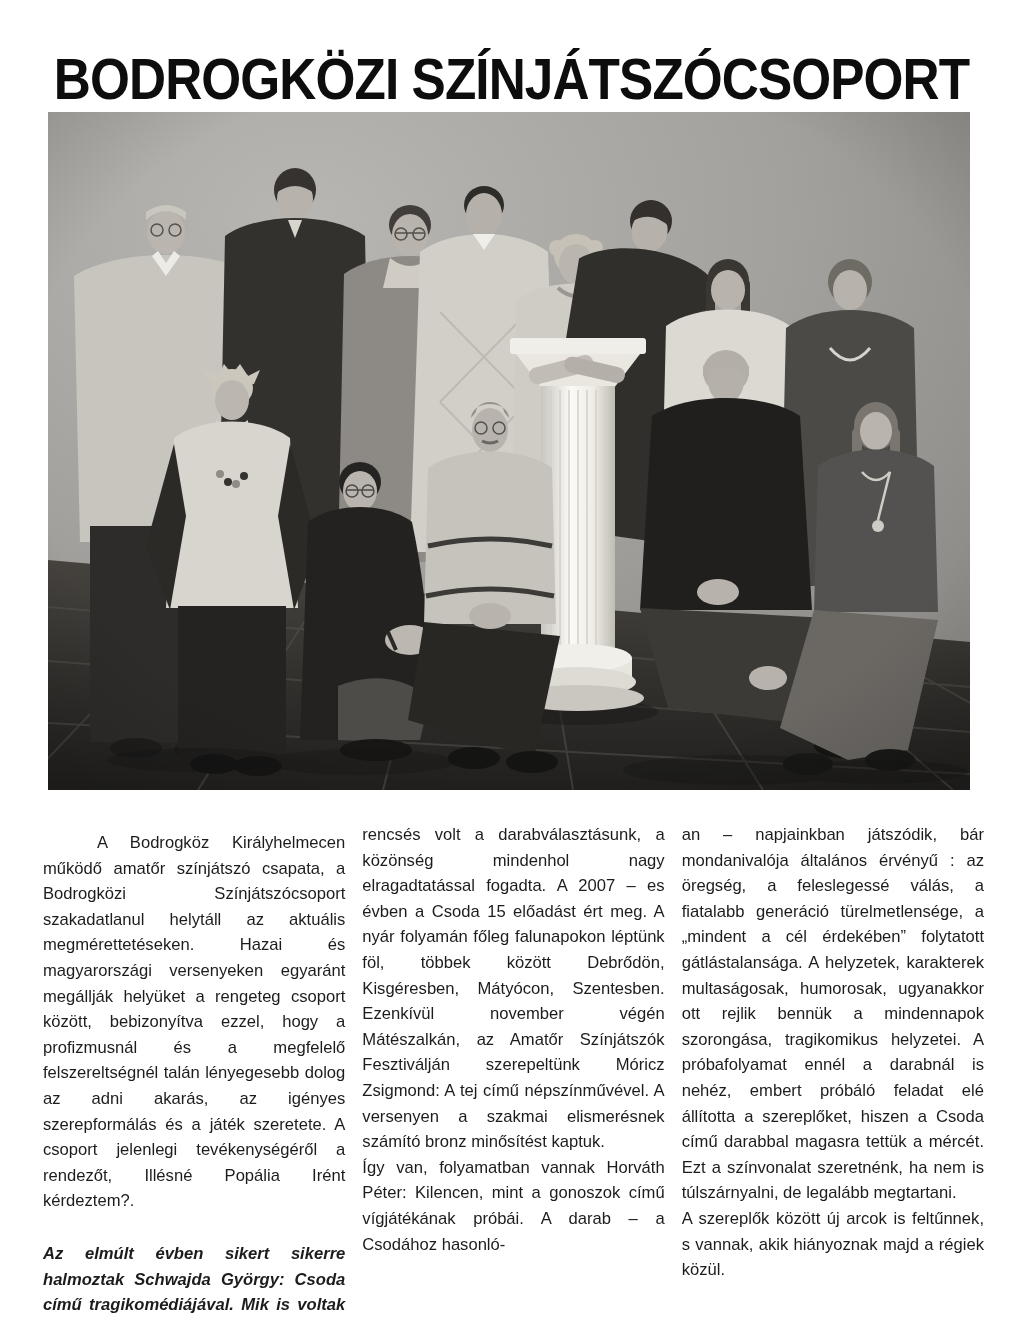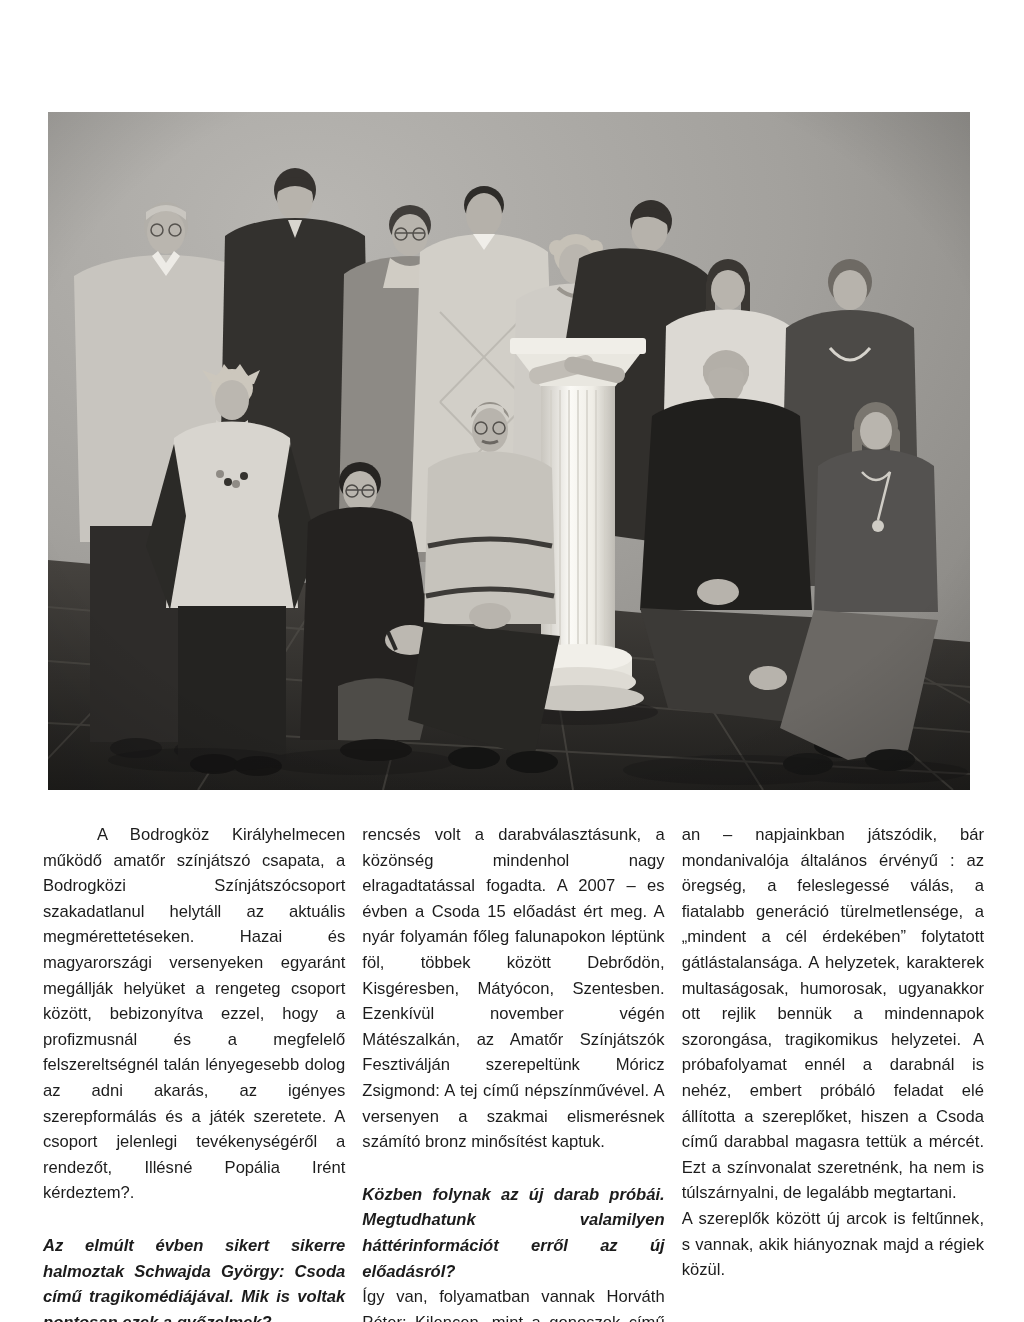--- a/index.html
+++ b/index.html
@@ -47,33 +47,34 @@
     width: 941px;
     display: grid;
     grid-template-columns: repeat(3, 1fr);
     column-gap: 17px;
     font-size: 16.6px;
     line-height: 25.6px;
     text-align: justify;
     color: #1c1c1c;
   }
   .columns p { margin: 0; }
-  .columns p.lead { text-indent: 54px; }
+  .columns p.lead { text-indent: 54px; margin-top: 8px; }
   .columns p.question {
     font-weight: 700;
     font-style: italic;
     margin-top: 27px;
   }
   .columns p.question.gap-lg { margin-top: 48px; }
 </style>
 </head>
 <body>
 
 <div class="page">
 
+  <h1 class="title"><span class="squeeze">BODROGKÖZI SZÍNJÁTSZÓCSOPORT</span></h1>
 
   <div class="photo-frame">
     <svg width="922" height="678" viewBox="0 0 922 678" role="img">
       <defs>
         <radialGradient id="wallGrad" cx="28%" cy="16%" r="95%">
           <stop offset="0%" stop-color="#b8b6b2"></stop>
           <stop offset="55%" stop-color="#a3a19d"></stop>
           <stop offset="100%" stop-color="#8b8985"></stop>
         </radialGradient>
         <linearGradient id="floorGrad" x1="0" y1="0" x2="0" y2="1">
@@ -292,21 +293,20 @@
   </div>
 
   <div class="columns">
     <div class="col">
       <p class="lead">A Bodrogköz Királyhelmecen működő amatőr színjátszó csapata, a Bodrogközi Színjátszócsoport szakadatlanul helytáll az aktuális megmérettetéseken. Hazai és magyarországi versenyeken egyaránt megállják helyüket a rengeteg csoport között, bebizonyítva ezzel, hogy a profizmusnál és a megfelelő felszereltségnél talán lényegesebb dolog az adni akarás, az igényes szerepformálás és a játék szeretete. A csoport jelenlegi tevékenységéről a rendezőt, Illésné Popália Irént kérdeztem?.</p>
       <p class="question">Az elmúlt évben sikert sikerre halmoztak Schwajda György: Csoda című tragikomédiájával. Mik is voltak pontosan ezek a győzelmek?</p>
 
     </div>
     <div class="col">
       <p>rencsés volt a darabválasztásunk, a közönség mindenhol nagy elragadtatással fogadta. A 2007 – es évben a Csoda 15 előadást ért meg. A nyár folyamán főleg falunapokon léptünk föl, többek között Debrődön, Kisgéresben, Mátyócon, Szentesben. Ezenkívül november végén Mátészalkán, az Amatőr Színjátszók Fesztiválján szerepeltünk Móricz Zsigmond: A tej című népszínművével. A versenyen a szakmai elismerésnek számító bronz minősítést kaptuk.</p>
-      <p class="question">Közben folynak az új darab próbái. Megtudhatunk valamilyen háttérinformációt erről az új előadásról?</p>
       <p>Így van, folyamatban vannak Horváth Péter: Kilencen, mint a gonoszok című vígjátékának próbái. A darab – a Csodához hasonló-</p>
     </div>
     <div class="col">
       <p>an – napjainkban játszódik, bár mondanivalója általános érvényű : az öregség, a feleslegessé válás, a fiatalabb generáció türelmetlensége, a „mindent a cél érdekében” folytatott gátlástalansága. A helyzetek, karakterek multaságosak, humorosak, ugyanakkor ott rejlik bennük a mindennapok szorongása, tragikomikus helyzetei. A próbafolyamat ennél a darabnál is nehéz, embert próbáló feladat elé állította a szereplőket, hiszen a Csoda című darabbal magasra tettük a mércét. Ezt a színvonalat szeretnénk, ha nem is túlszárnyalni, de legalább megtartani.</p>
       <p>A szereplők között új arcok is feltűnnek, s vannak, akik hiányoznak majd a régiek közül.</p>
     </div>
   </div>
 
 </div>
 

